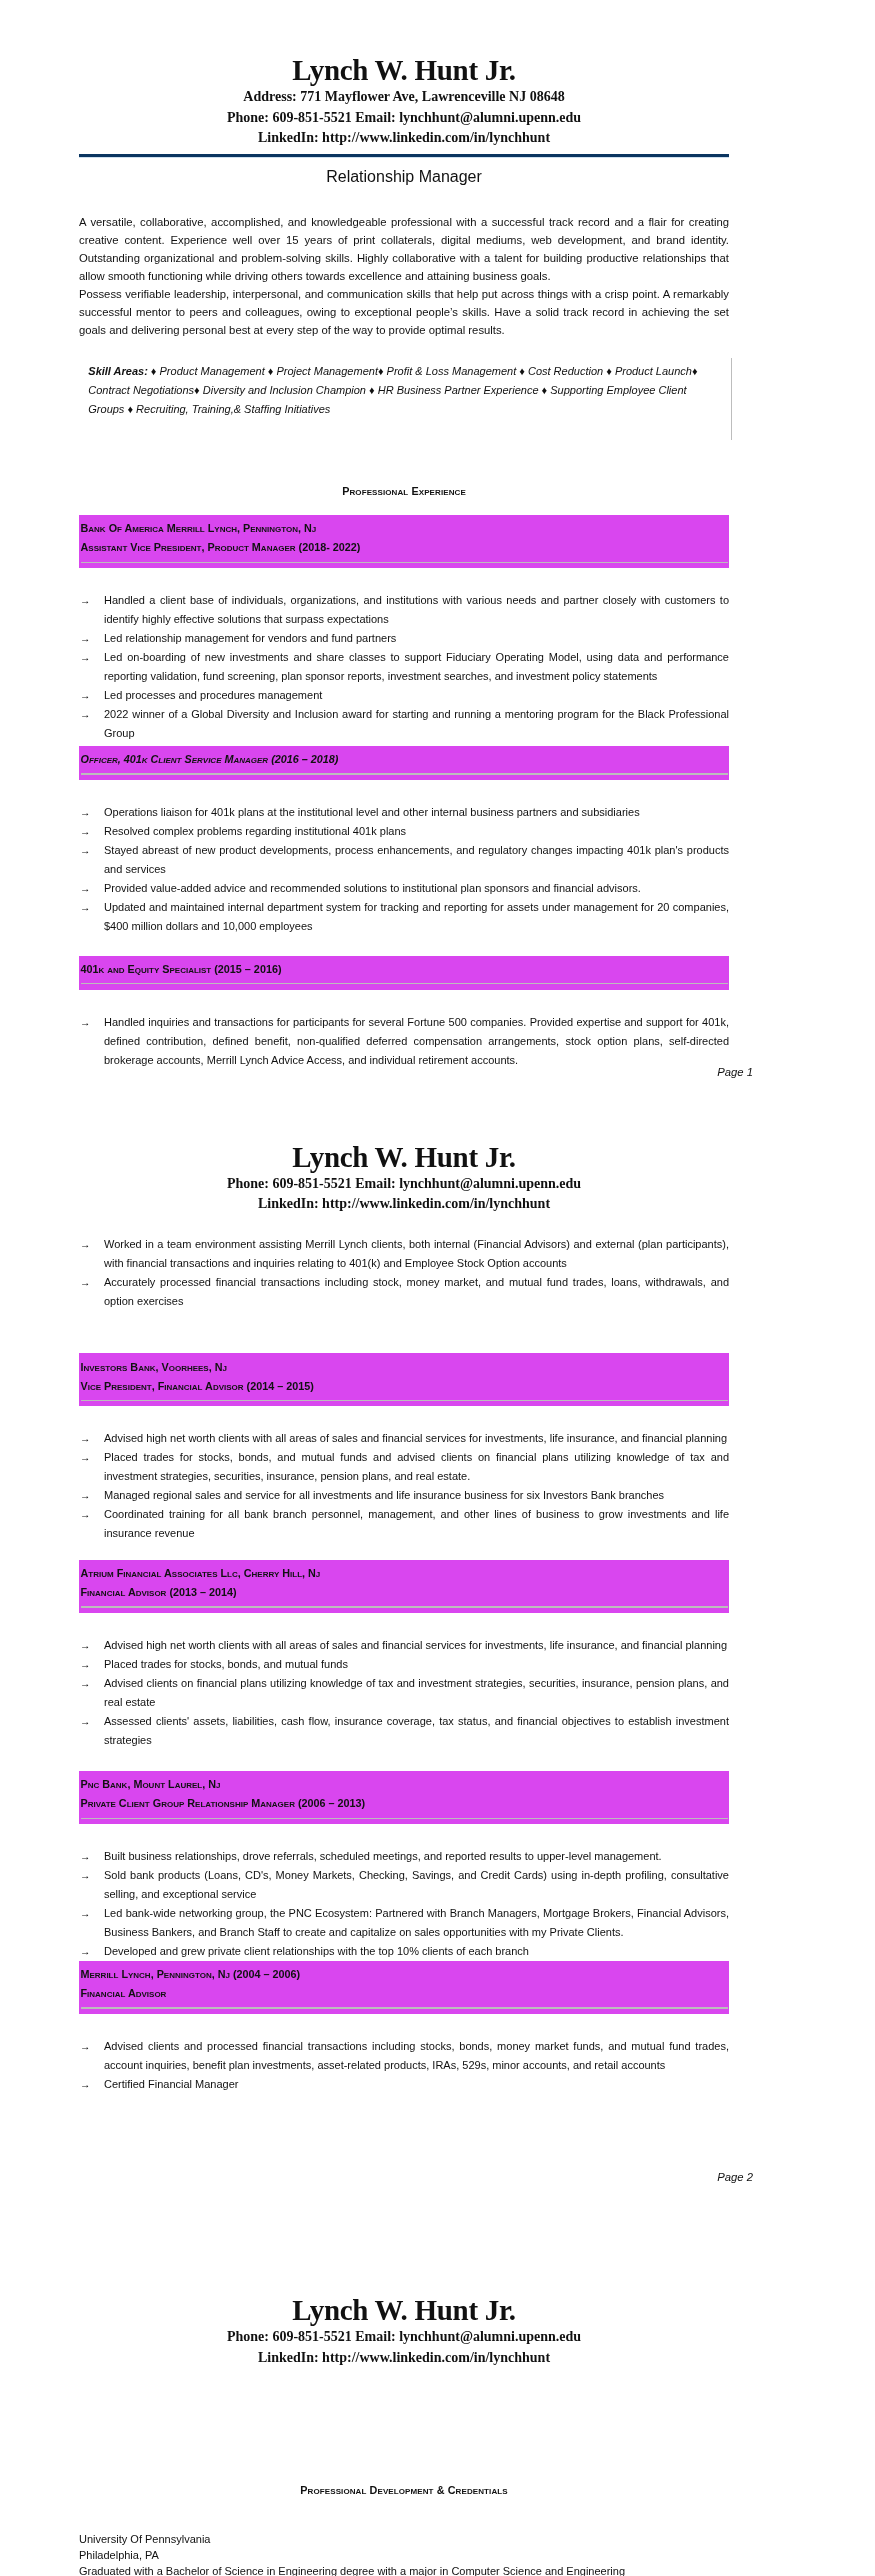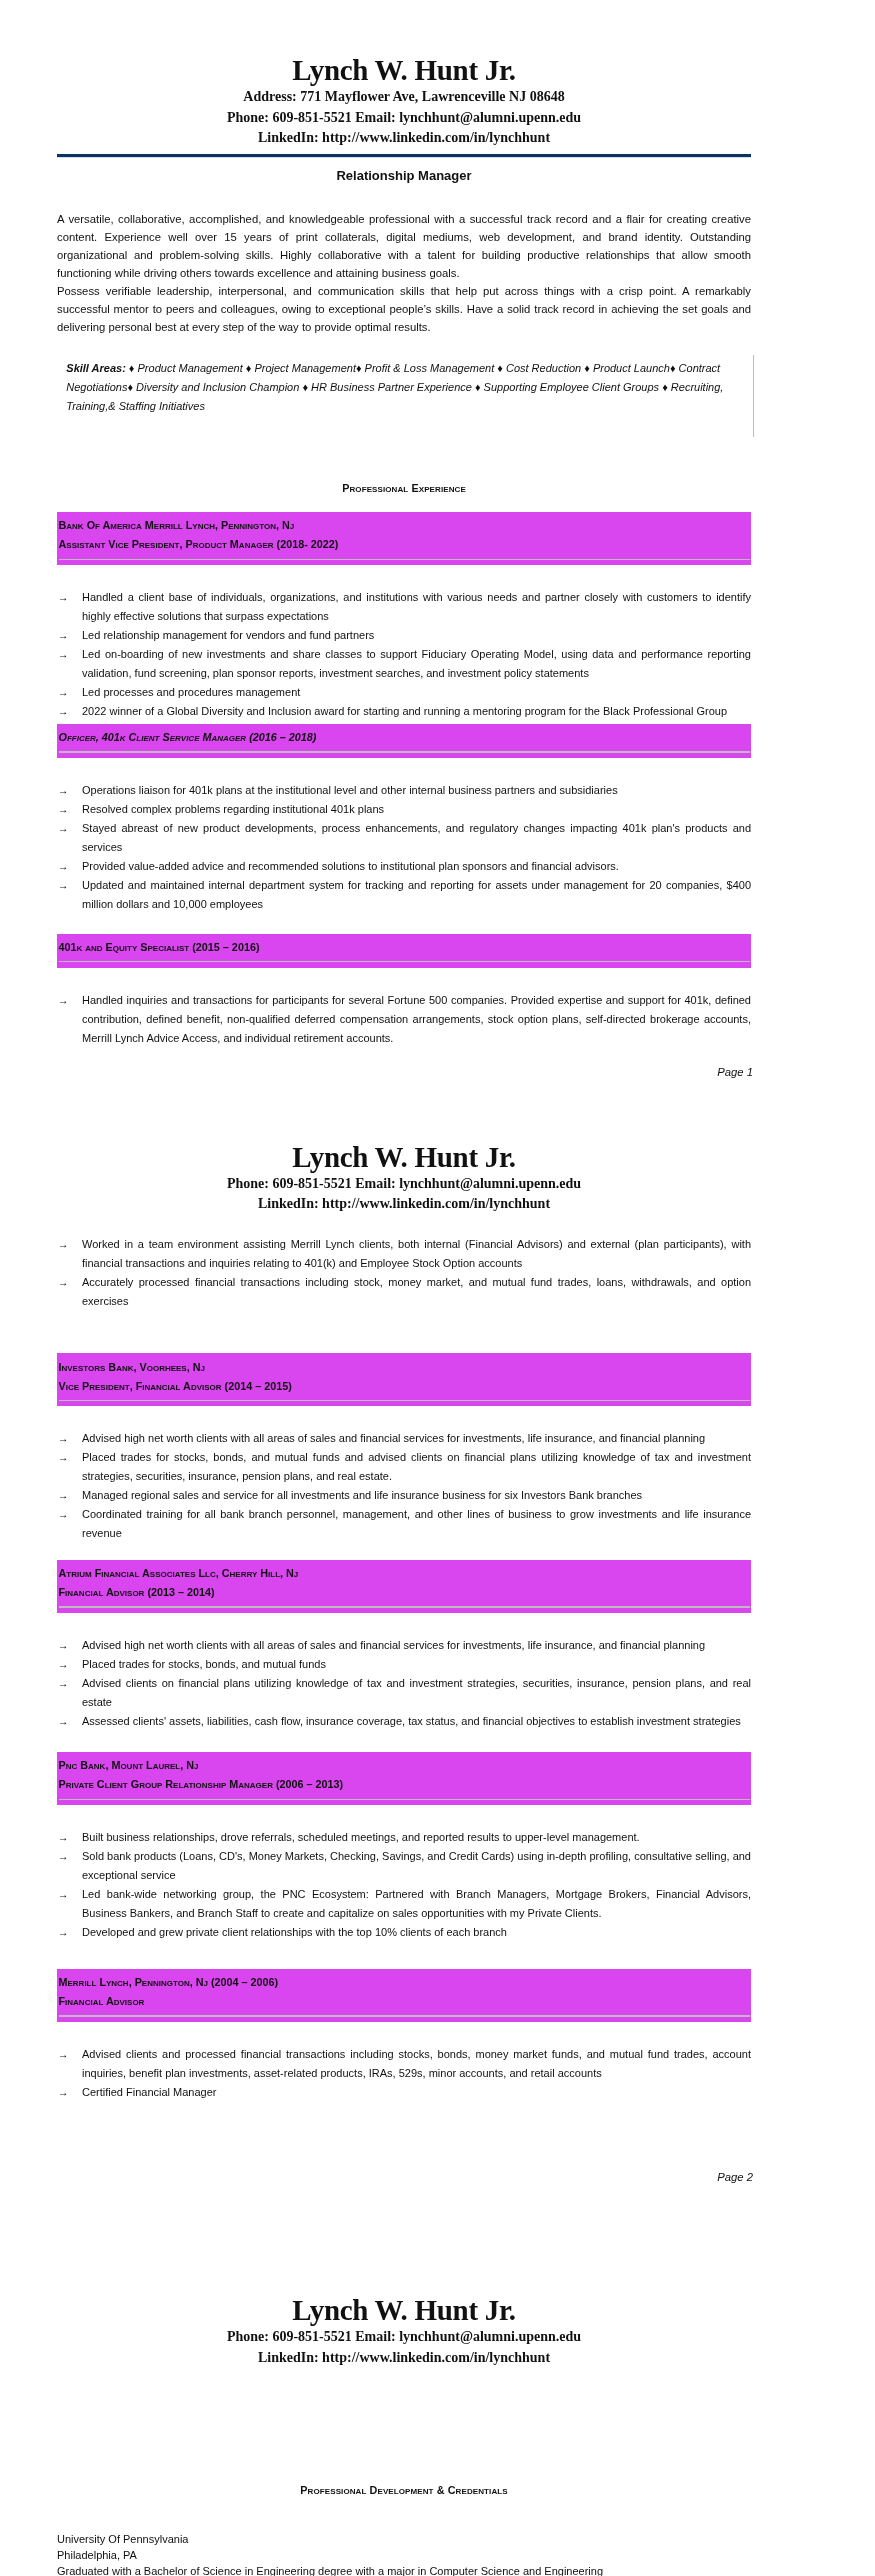--- a/index.html
+++ b/index.html
@@ -5,40 +5,40 @@
   * { box-sizing: border-box; margin: 0; padding: 0; }
   html, body { background: #ffffff; }
   body {
     width: 876px;
     font-family: "Liberation Sans", sans-serif;
     color: #111111;
   }
   .page {
     position: relative;
     width: 808px;
-    padding: 0 57px;
+    padding: 0 79px;
   }
   .page-1 { height: 1133px; padding-top: 54px; }
   .page-2 { height: 1133px; padding-top: 7.7px; }
   .page-3 { height: 1133px; padding-top: 28px; }
 
   
   .hdr { text-align: center; font-family: "Liberation Serif", serif; font-weight: bold; }
   .hdr-name { font-size: 29px; line-height: 33px; letter-spacing: -0.3px; }
   .hdr-line { font-size: 14px; line-height: 20.6px; }
   .rule-blue {
     height: 3.6px;
     background: #0b3560;
     margin: 5.2px 0 0 0;
     border-bottom: 0.5px solid #cfe0ef;
   }
   .headline {
     text-align: center;
-    font-weight: bold;
-    font-size: 13px;
+    font-weight: normal;
+    font-size: 16px;
     margin-top: 10.3px;
   }
 
   
   .summary { margin-top: 27px; font-size: 11.3px; line-height: 18px; text-align: justify; }
   .summary p + p { margin-top: 0; }
 
   
   .skills-box {
     position: relative;
@@ -209,21 +209,21 @@
     <div>Private Client Group Relationship Manager (2006 – 2013)</div>
     <div class="inner-rule"></div>
   </div>
   <ul class="bullets" style="margin-top:23px;">
     <li><span class="arr">→</span><span>Built business relationships, drove referrals, scheduled meetings, and reported results to upper-level management.</span></li>
     <li><span class="arr">→</span><span>Sold bank products (Loans, CD's, Money Markets, Checking, Savings, and Credit Cards) using in-depth profiling, consultative selling, and exceptional service</span></li>
     <li><span class="arr">→</span><span>Led bank-wide networking group, the PNC Ecosystem: Partnered with Branch Managers, Mortgage Brokers, Financial Advisors, Business Bankers, and Branch Staff to create and capitalize on sales opportunities with my Private Clients.</span></li>
     <li><span class="arr">→</span><span>Developed and grew private client relationships with the top 10% clients of each branch</span></li>
   </ul>
 
-  <div class="role-bar" style="margin-top:27px;">
+  <div class="role-bar" style="">
     <div>Merrill Lynch, Pennington, Nj (2004 – 2006)</div>
     <div>Financial Advisor</div>
     <div class="inner-rule"></div>
   </div>
   <ul class="bullets" style="margin-top:23px;">
     <li><span class="arr">→</span><span>Advised clients and processed financial transactions including stocks, bonds, money market funds, and mutual fund trades, account inquiries, benefit plan investments, asset-related products, IRAs, 529s, minor accounts, and retail accounts</span></li>
     <li><span class="arr">→</span><span>Certified Financial Manager</span></li>
   </ul>
   <div class="page-num" style="top:1038px;">Page 2</div>
 </div>

